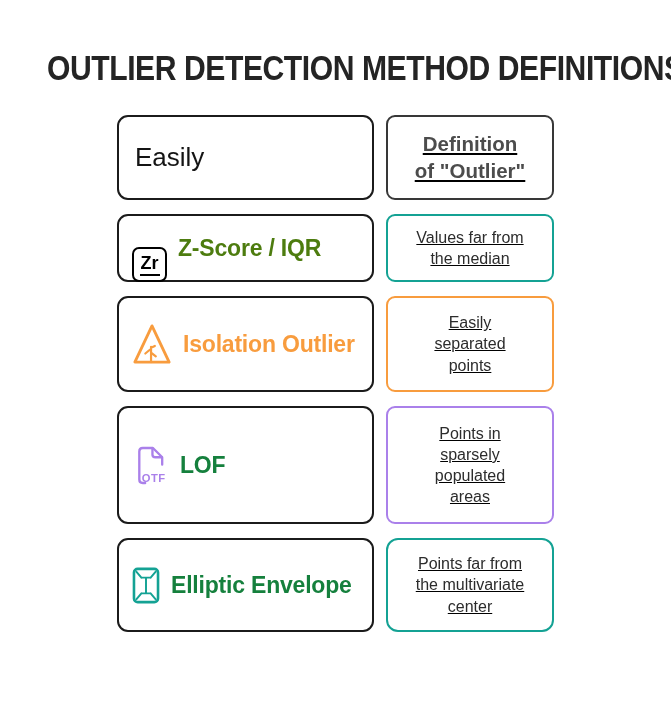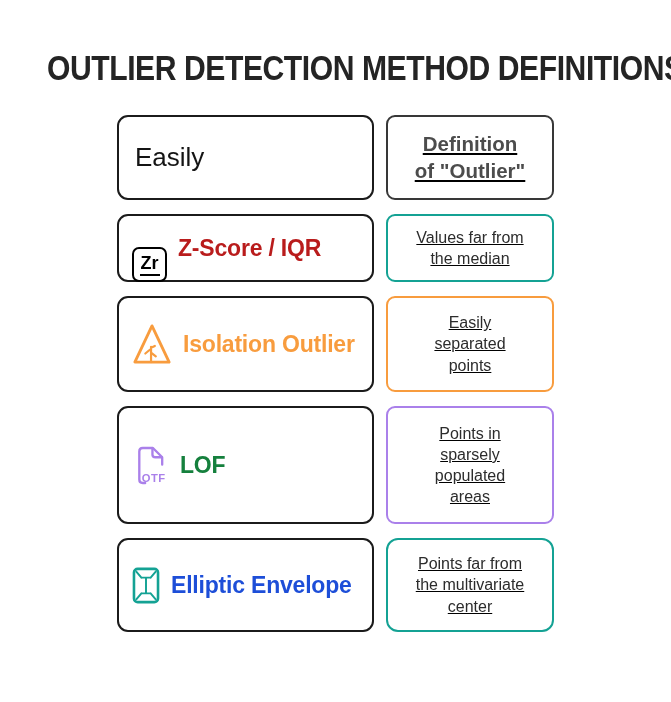--- a/index.html
+++ b/index.html
@@ -102,21 +102,21 @@
       </div>
     </div>
 
     <div class="row h-r2">
       <div class="card method-card">
         <span class="icon" style="color: #000000; margin-top: 33px;">
           <span class="zr-box">
             <span class="zr-text">Zr</span>
           </span>
         </span>
-        <span class="method-label" style="color: #b91c1c;">Z-Score / IQR</span>
+        <span class="method-label" style="color: #4d7c0f;">Z-Score / IQR</span>
       </div>
       <div class="card def-card" style="border-color: rgb(20, 162, 148);">
         <span class="def-text">Values far from
 the median</span>
       </div>
     </div>
 
     <div class="row h-r3">
       <div class="card method-card">
         <span class="icon" style="color: rgb(248, 156, 62);">
@@ -154,21 +154,21 @@
     </div>
 
     <div class="row h-r5">
       <div class="card method-card">
         <span class="icon" style="color: rgb(20, 162, 148);">
           <svg width="28" height="37" viewBox="0 0 30 40" fill="none" stroke="currentColor" stroke-linecap="round" stroke-linejoin="round">
             <rect x="2" y="2" width="26" height="36" rx="4" stroke-width="2.8"></rect>
             <path d="M10 11.5 H20 M4.5 5 L10 11.5 M25.5 5 L20 11.5 M15 11.5 V28.5 M10 28.5 H20 M4.5 35 L10 28.5 M25.5 35 L20 28.5" stroke-width="2.1"></path>
           </svg>
         </span>
-        <span class="method-label" style="color: #1d4ed8;">Elliptic Envelope</span>
+        <span class="method-label" style="color: #15803d;">Elliptic Envelope</span>
       </div>
       <div class="card def-card" style="border-color: rgb(20, 162, 148); border-radius: 12px;">
         <span class="def-text">Points far from
 the multivariate
 center</span>
       </div>
     </div>
 
   </div>
 </div>

